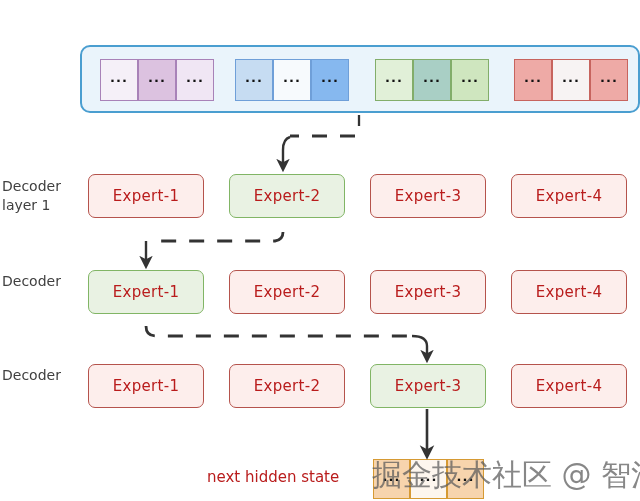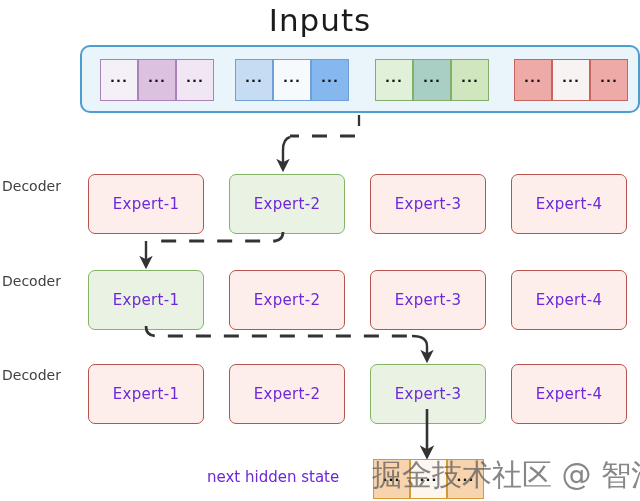--- a/index.html
+++ b/index.html
@@ -75,26 +75,26 @@
   .row-label{
     position:absolute;left:2px;width:80px;
     font-size:14px;color:#404040;
     line-height:19px;
     text-align:left;
   }
 
   
   .expert{
     position:absolute;
-    width:116px;height:60px;
+    width:116px;height:44px;
     box-sizing:border-box;
     border-radius:7px;
     display:flex;align-items:center;justify-content:center;
     font-size:15px;
-    color:#6d28d9;
+    color:#b91c1c;
     letter-spacing:.3px;
   }
   .expert.inactive{background:#fdeeec;border:1.6px solid #b5534c;}
   .expert.active{background:#e9f2e3;border:1.6px solid #81b565;}
 
   
   .out-group{
     position:absolute;left:373px;top:459px;
     display:flex;height:40px;
   }
@@ -102,42 +102,41 @@
     width:37px;height:40px;box-sizing:border-box;
     border:1.5px solid #d69a33;
     display:flex;align-items:center;justify-content:center;
   }
   .out-cell.o0{background:#f7d4ad;}
   .out-cell.o1{background:#fdf6ee;}
   .out-cell.o2{background:#f7d4ad;}
 
   .next-label{
     position:absolute;left:207px;top:468px;
-    font-size:15px;color:#6d28d9;
+    font-size:15px;color:#b91c1c;
   }
 
   
   .watermark{
     position:absolute;left:372px;top:455px;
     font-size:30px;
     color:#5a5a5a;
     opacity:.72;
     white-space:nowrap;
     font-family:"DejaVu Sans","Liberation Sans",sans-serif;
     pointer-events:none;
   }
 
   svg.arrows{position:absolute;left:0;top:0;width:640px;height:501px;pointer-events:none;}
 </style>
 </head>
 <body>
 
 <div id="stage">
 
-  <div class="title">Inputs</div>
 
   <div class="inputs-box"></div>
 
   <div class="token-group g-purple" style="left:100px;">
     <div class="token-cell c0">
         <span class="dots">...</span>
       </div>
     <div class="token-cell c1">
         <span class="dots">...</span>
       </div>
@@ -177,20 +176,21 @@
     <div class="token-cell c1">
         <span class="dots">...</span>
       </div>
     <div class="token-cell c2">
         <span class="dots">...</span>
       </div>
   </div>
 
   <div class="row-label" style="top:177px;">
     <div>Decoder</div>
+    <div>layer 1</div>
   </div>
   <div class="expert inactive" style="left:88px;top:174px;">Expert-1</div>
   <div class="expert active" style="left:229px;top:174px;">Expert-2</div>
   <div class="expert inactive" style="left:370px;top:174px;">Expert-3</div>
   <div class="expert inactive" style="left:511px;top:174px;">Expert-4</div>
 
   <div class="row-label" style="top:272px;">
     <div>Decoder</div>
   </div>
   <div class="expert active" style="left:88px;top:270px;">Expert-1</div>

